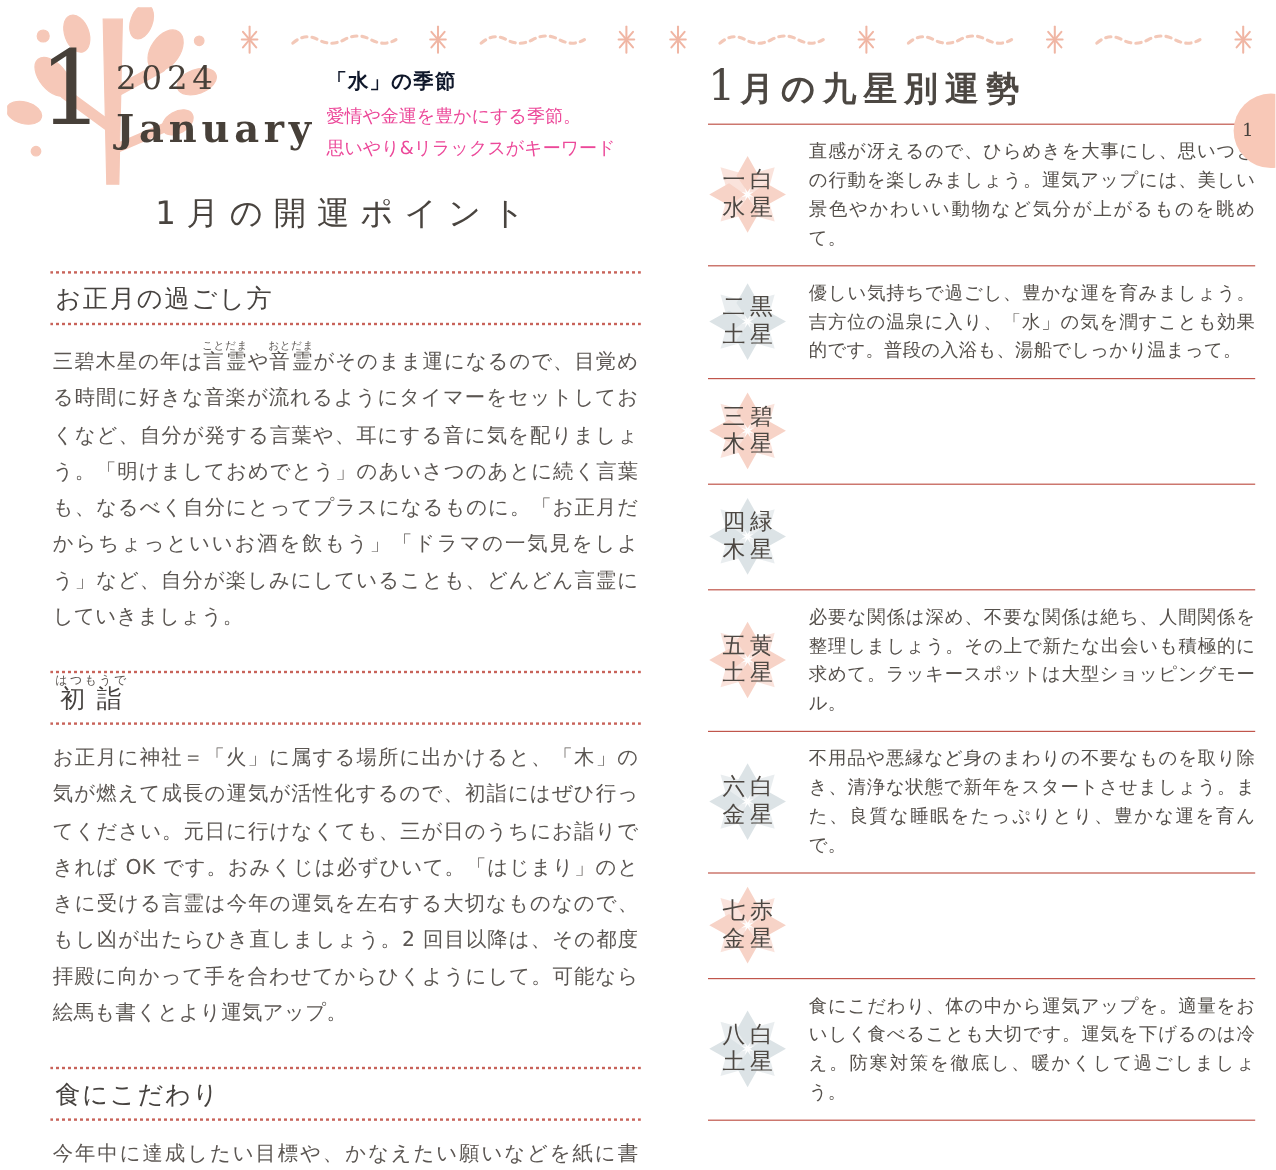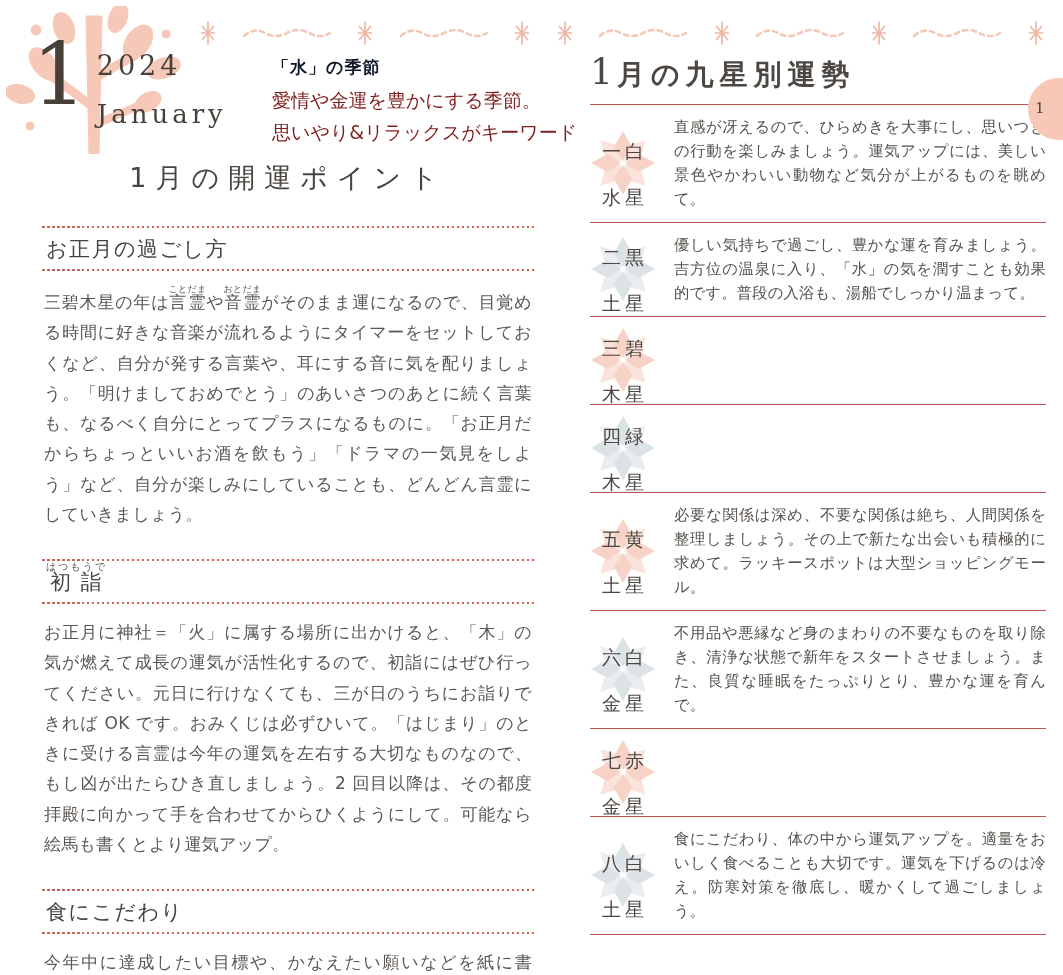--- a/index.html
+++ b/index.html
@@ -12,25 +12,25 @@
                  display:flex; align-items:center; justify-content:space-between; }
   .deco-border svg { display:block; flex:0 0 auto; }
 
   
   .tree { position:absolute; left:6px; top:6px; }
   .month-block { position:absolute; left:32px; top:34px; display:flex; color:#474039;
                  font-family:"DejaVu Serif", serif; }
   .month-num { font-size:86px; line-height:0.95; letter-spacing:0; }
   .ym { margin:16px 0 0 10px; }
   .year { font-size:27px; letter-spacing:4px; }
-  .month-name { font-size:26px; letter-spacing:4px; margin-top:18px; }
+  .month-name { font-size:32px; letter-spacing:4px; margin-top:7px;font-weight:bold; }
 
   .season { position:absolute; left:272px; top:56px; }
   .season-title { color:#0f172a; font-size:17px; font-weight:bold; letter-spacing:1px; }
-  .season-line { color:#7f1d1d; font-size:19px; line-height:1.6; margin-top:6px; }
+  .season-line { color:#ec4899; font-size:15px; line-height:1.6; margin-top:6px; }
   .season-line + .season-line { margin-top:2px; }
 
   
   .left-col { position:absolute; left:42px; top:160px; width:492px; color:#5b5652; }
   .main-title { text-align:center; color:#49443f; font-size:27px; font-weight:500;
                 letter-spacing:9px; margin-bottom:30px; }
   .rule { height:2px; width:100%;
           background-image:repeating-linear-gradient(90deg,#c8635a 0px,#c8635a 2.5px,transparent 2.5px,transparent 5px); }
   .sec-head { color:#474340; font-size:21px; font-weight:500; letter-spacing:1.5px; padding:7px 4px 6px; }
   .sec-head rt { font-size:10px; letter-spacing:2px; color:#5b5652; font-weight:400; }
@@ -47,21 +47,21 @@
 
   .entry { display:flex; align-items:center; gap:18px; padding:10px 0 11px;
            border-bottom:1.6px solid #c0564b; }
   .flower-wrap { position:relative; width:66px; height:66px; flex:0 0 66px; }
   .flower-wrap svg { position:absolute; inset:0; }
   .theme-pink { color:#f7d3c7; }
   .theme-blue { color:#dce3e6; }
   .flower-label { position:absolute; inset:0; display:flex; flex-direction:column;
                   align-items:center; justify-content:center; color:#4d4843;
                   font-size:19px; letter-spacing:4px; line-height:1.22; font-weight:400; }
-  .flower-label span { text-indent:4px;margin-top:23px; }
+  .flower-label span { text-indent:4px; }
   .entry-text { flex:1; font-size:15.3px; line-height:1.57; color:#55504b;
                 text-align:justify; letter-spacing:0.2px; }
 
   
   .page-tab { position:absolute; left:1028px; top:78px; width:62px; height:62px;
               border-radius:50%; background:#f8c8b7; }
   .page-tab .pnum { position:absolute; left:7px; top:50%; transform:translateY(-54%);
                     font-family:"DejaVu Serif", serif; font-size:15px; color:#48423d; }
 </style>
 </head>

